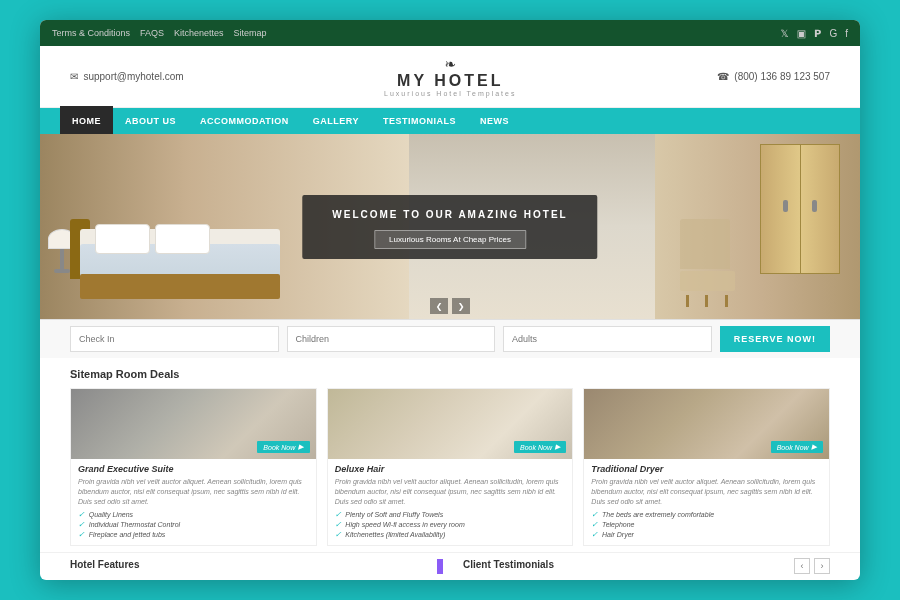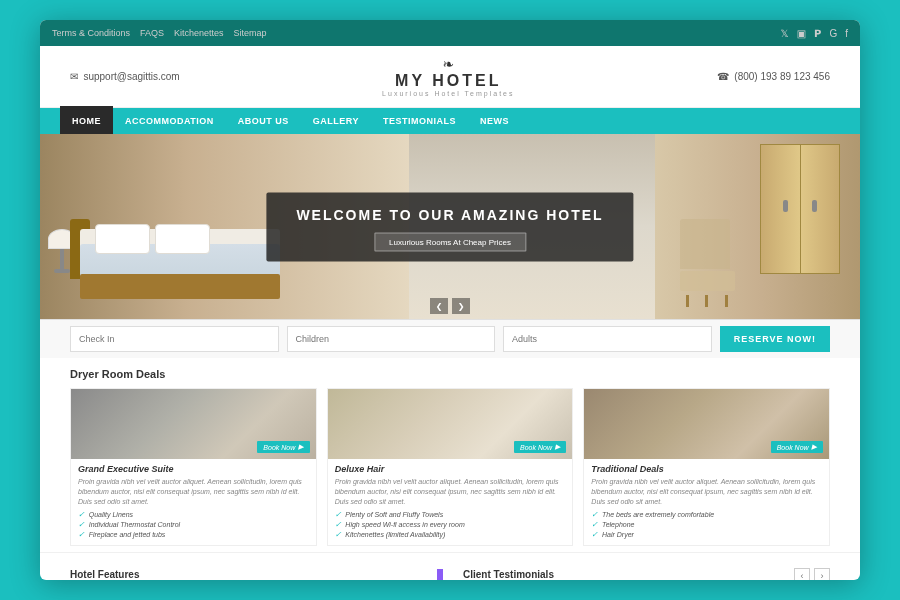--- a/index.html
+++ b/index.html
@@ -19,21 +19,21 @@
       background: #fff;
       border-radius: 6px;
       overflow: hidden;
       box-shadow: 0 4px 30px rgba(0,0,0,0.3);
       display: flex;
       flex-direction: column;
     }
 
     
     .top-bar {
-      background: #0f766e;
+      background: #14532d;
       height: 26px;
       display: flex;
       align-items: center;
       justify-content: space-between;
       padding: 0 12px;
       flex-shrink: 0;
     }
     .top-bar-links {
       display: flex;
       gap: 10px;
@@ -252,21 +252,21 @@
       top: 50%;
       left: 50%;
       transform: translate(-50%, -50%);
       background: rgba(30,30,30,0.82);
       padding: 14px 30px 10px;
       text-align: center;
       border-radius: 2px;
     }
     .hero-title {
       color: #fff;
-      font-size: 14px;
+      font-size: 10px;
       font-weight: bold;
       letter-spacing: 2px;
       text-transform: uppercase;
       margin-bottom: 8px;
     }
     .hero-subtitle-btn {
       background: rgba(255,255,255,0.15);
       border: 1px solid rgba(255,255,255,0.4);
       color: #fff;
       padding: 4px 14px;
@@ -401,21 +401,21 @@
       margin-bottom: 1px;
     }
     .feature-check {
       color: #1bbfbf;
       font-size: 8px;
     }
 
     
     .bottom-row {
       display: flex;
-      padding: 16px 30px;
+      padding: 6px 30px;
       flex-shrink: 0;
       border-top: 1px solid #f0f0f0;
     }
     .hotel-features {
       flex: 1;
     }
     .client-testimonials {
       flex: 1;
       border-left: 6px solid #8b5cf6;
       padding-left: 20px;
@@ -533,37 +533,37 @@
       <span class="social-icon">▣</span>
       <span class="social-icon">𝗣</span>
       <span class="social-icon">G</span>
       <span class="social-icon">f</span>
     </div>
   </div>
 
   <div class="header">
     <div class="header-email">
       <span>✉</span>
-      <span>support@sagittis.com</span>
+      <span>support@myhotel.com</span>
     </div>
     <div class="header-logo">
       <span class="logo-crown">❧</span>
       <span class="logo-text">MY HOTEL</span>
       <span class="logo-sub">Luxurious Hotel Templates</span>
     </div>
     <div class="header-phone">
       <span>☎</span>
-      <span>(800) 193 89 123 456</span>
+      <span>(800) 136 89 123 507</span>
     </div>
   </div>
 
   <div class="nav">
     <div class="nav-item active">HOME</div>
+    <div class="nav-item">ABOUT US</div>
     <div class="nav-item">ACCOMMODATION</div>
-    <div class="nav-item">ABOUT US</div>
     <div class="nav-item">GALLERY</div>
     <div class="nav-item">TESTIMONIALS</div>
     <div class="nav-item">NEWS</div>
   </div>
 
   <div class="hero">
     <div class="hero-bg">
       <div class="hero-left"></div>
       <div class="hero-center"></div>
       <div class="hero-right"></div>
@@ -614,21 +614,21 @@
   </div>
 
   <div class="booking-bar">
     <input class="booking-input" type="text" placeholder="Check In" style="">
     <input class="booking-input" type="text" placeholder="Children" style="">
     <input class="booking-input" type="text" placeholder="Adults" style="">
     <button class="reserve-btn">RESERVE NOW!</button>
   </div>
 
   <div class="rooms-section">
-    <div class="section-title">Dryer Room Deals</div>
+    <div class="section-title">Sitemap Room Deals</div>
     <div class="rooms-grid">
 
       <div class="room-card">
         <div class="room-img room-img-1">
           <div class="room-tag">
             <span>Book Now</span>
             <span>▶</span>
           </div>
         </div>
         <div class="room-info">
@@ -675,21 +675,21 @@
       </div>
 
       <div class="room-card">
         <div class="room-img room-img-3">
           <div class="room-tag">
             <span>Book Now</span>
             <span>▶</span>
           </div>
         </div>
         <div class="room-info">
-          <div class="room-name">Traditional Deals</div>
+          <div class="room-name">Traditional Dryer</div>
           <div class="room-desc">Proin gravida nibh vel velit auctor aliquet. Aenean sollicitudin, lorem quis bibendum auctor, nisi elit consequat ipsum, nec sagittis sem nibh id elit. Duis sed odio sit amet.</div>
           <div class="room-feature">
             <span class="feature-check">✓</span>
             <span>The beds are extremely comfortable</span>
           </div>
           <div class="room-feature">
             <span class="feature-check">✓</span>
             <span>Telephone</span>
           </div>
           <div class="room-feature">

